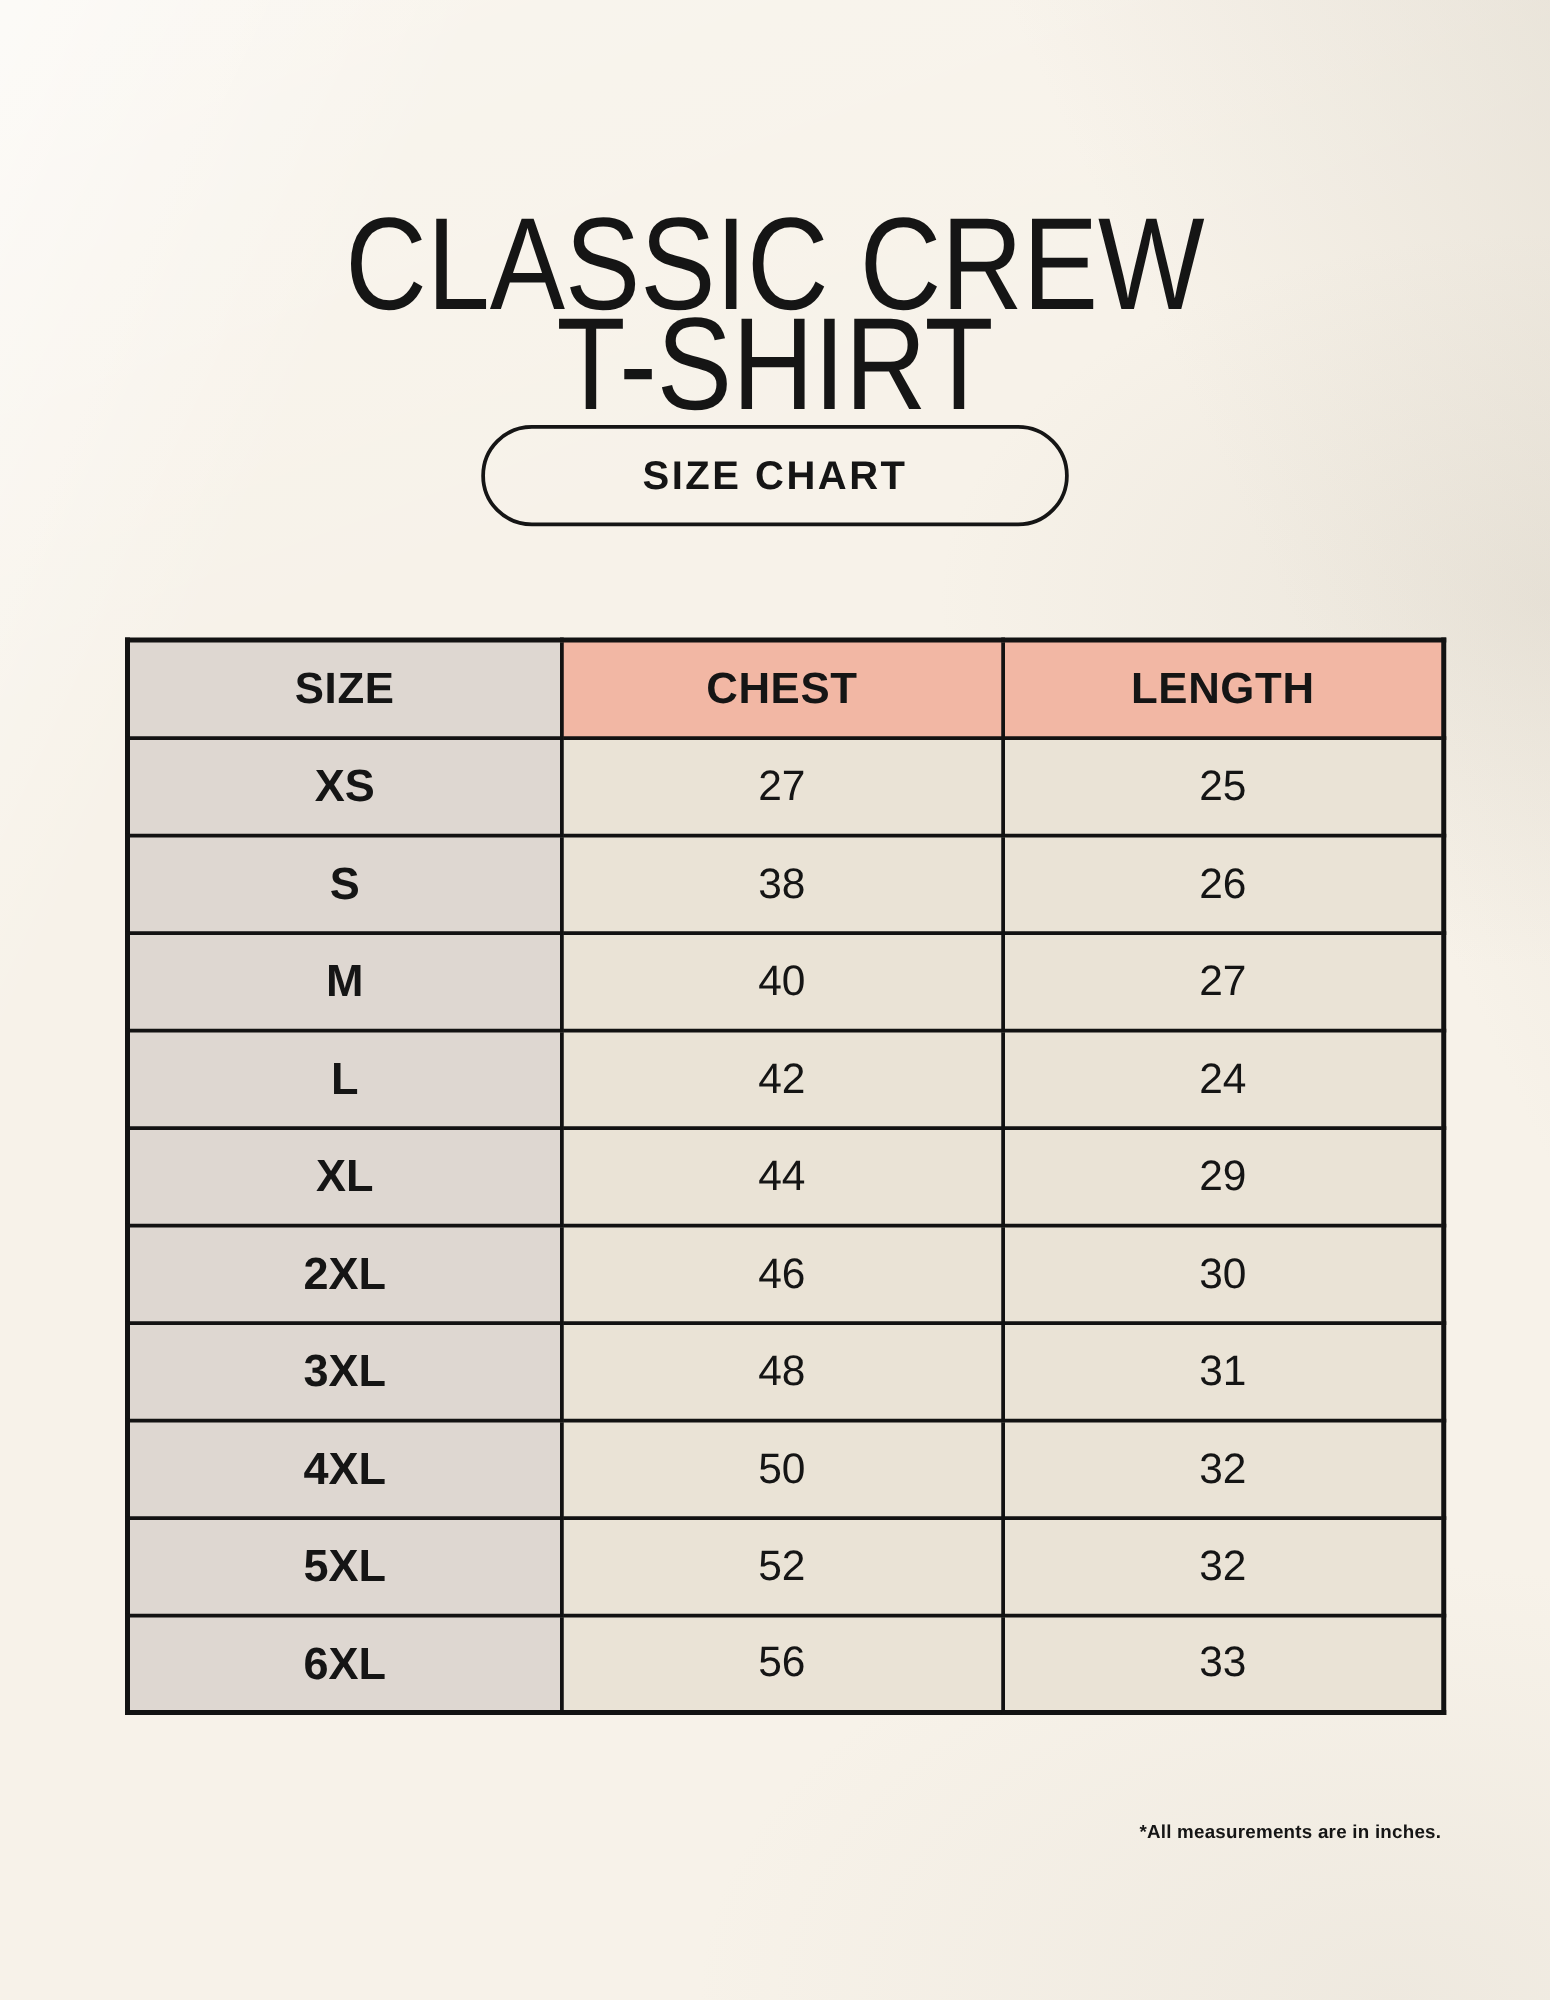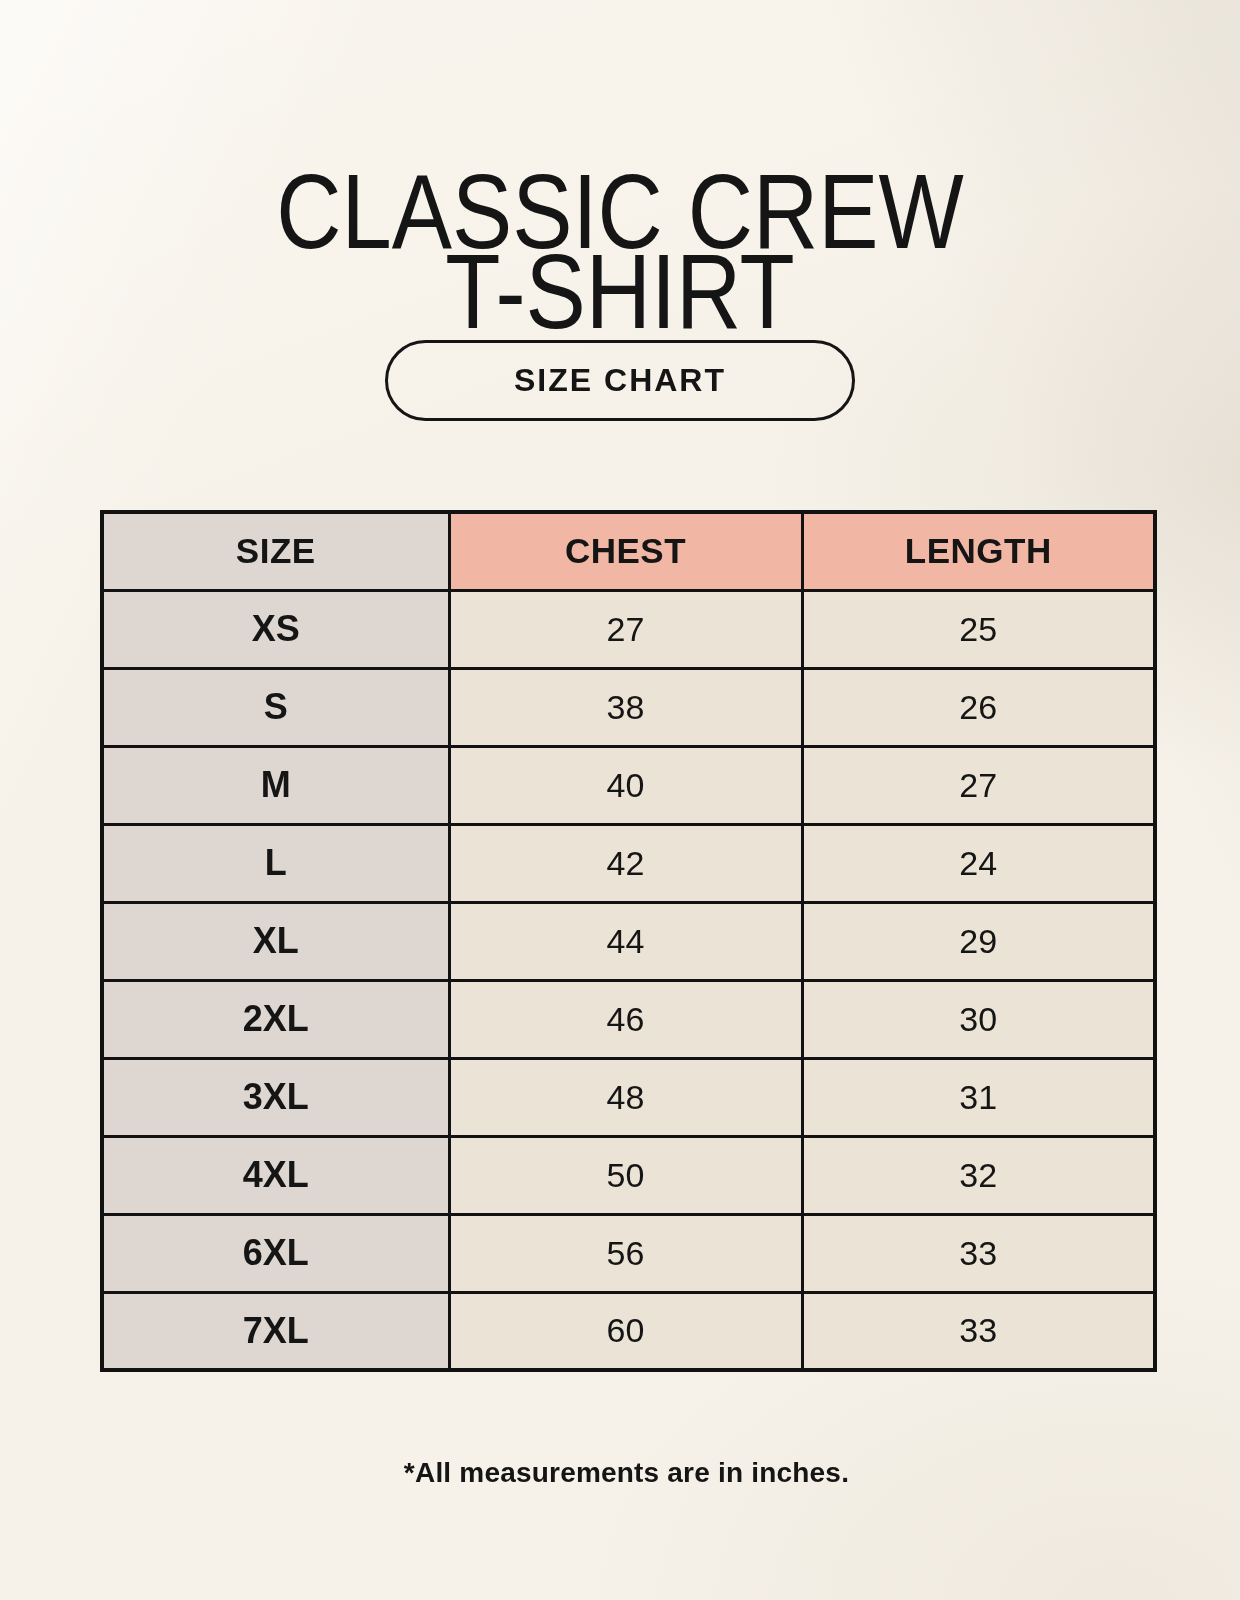--- a/index.html
+++ b/index.html
@@ -54,22 +54,22 @@
   }
   .size-table thead tr{height:78px;}
   .size-table tbody tr{height:78px;}
   .size-table thead th{font-size:35px;font-weight:700;letter-spacing:0.5px;}
   .size-table thead th.col-size{background:var(--size-column-bg);}
   .size-table thead th.accent{background:var(--header-accent-bg);}
   .size-table tbody th{background:var(--size-column-bg);font-size:36px;font-weight:700;}
   .size-table tbody td{background:var(--cell-bg);font-size:34px;font-weight:400;}
   .footnote{
     position:absolute;top:1457px;left:100px;width:1053px;
-    text-align:center;
-    font-size:28px;font-weight:700;letter-spacing:0.2px;
+    text-align:right;
+    font-size:15px;font-weight:700;letter-spacing:0.2px;
   }
 </style>
 </head>
 <body>
 
 <h1 class="title"><span>CLASSIC CREW</span>
 <span>T-SHIRT</span></h1>
 
 <div class="pill">
   <span>SIZE CHART</span>
@@ -123,25 +123,25 @@
         <th>3XL</th>
         <td>48</td>
         <td>31</td>
       </tr>
       <tr>
         <th>4XL</th>
         <td>50</td>
         <td>32</td>
       </tr>
       <tr>
+        <th>5XL</th>
+        <td>52</td>
+        <td>32</td>
+      </tr>
+      <tr>
         <th>6XL</th>
         <td>56</td>
-        <td>33</td>
-      </tr>
-      <tr>
-        <th>7XL</th>
-        <td>60</td>
         <td>33</td>
       </tr>
     </tbody>
 </table>
 
 <div class="footnote">*All measurements are in inches.</div>
 
 </body></html>

